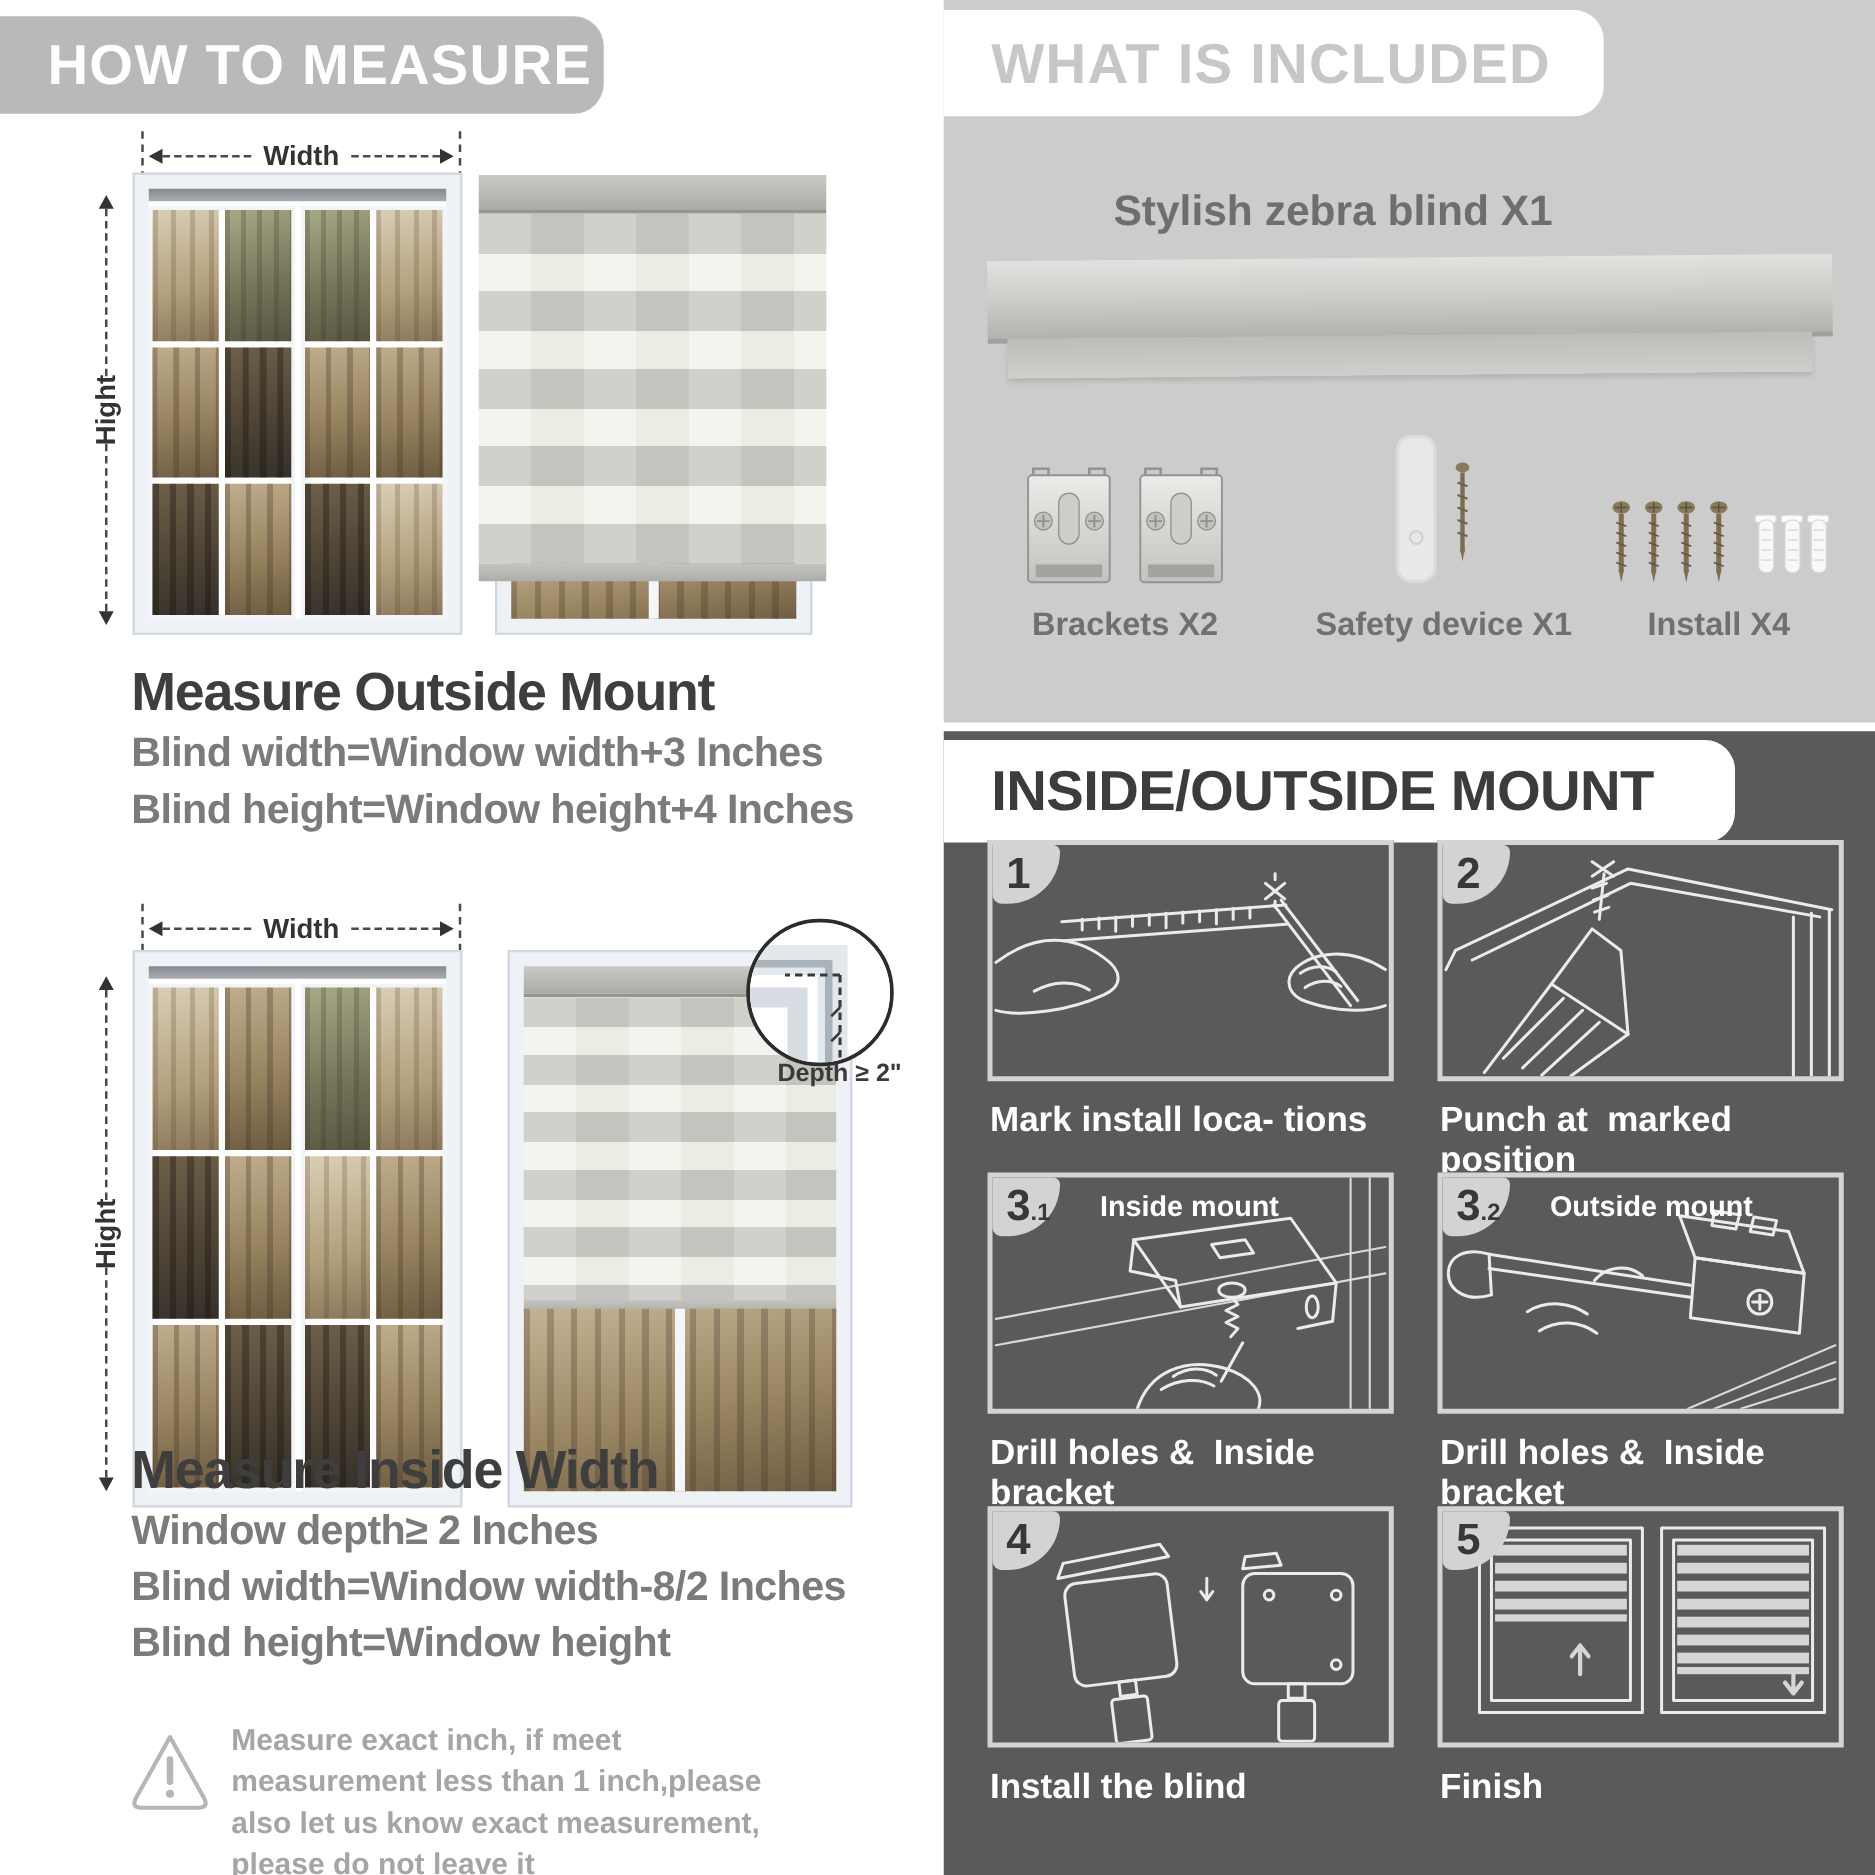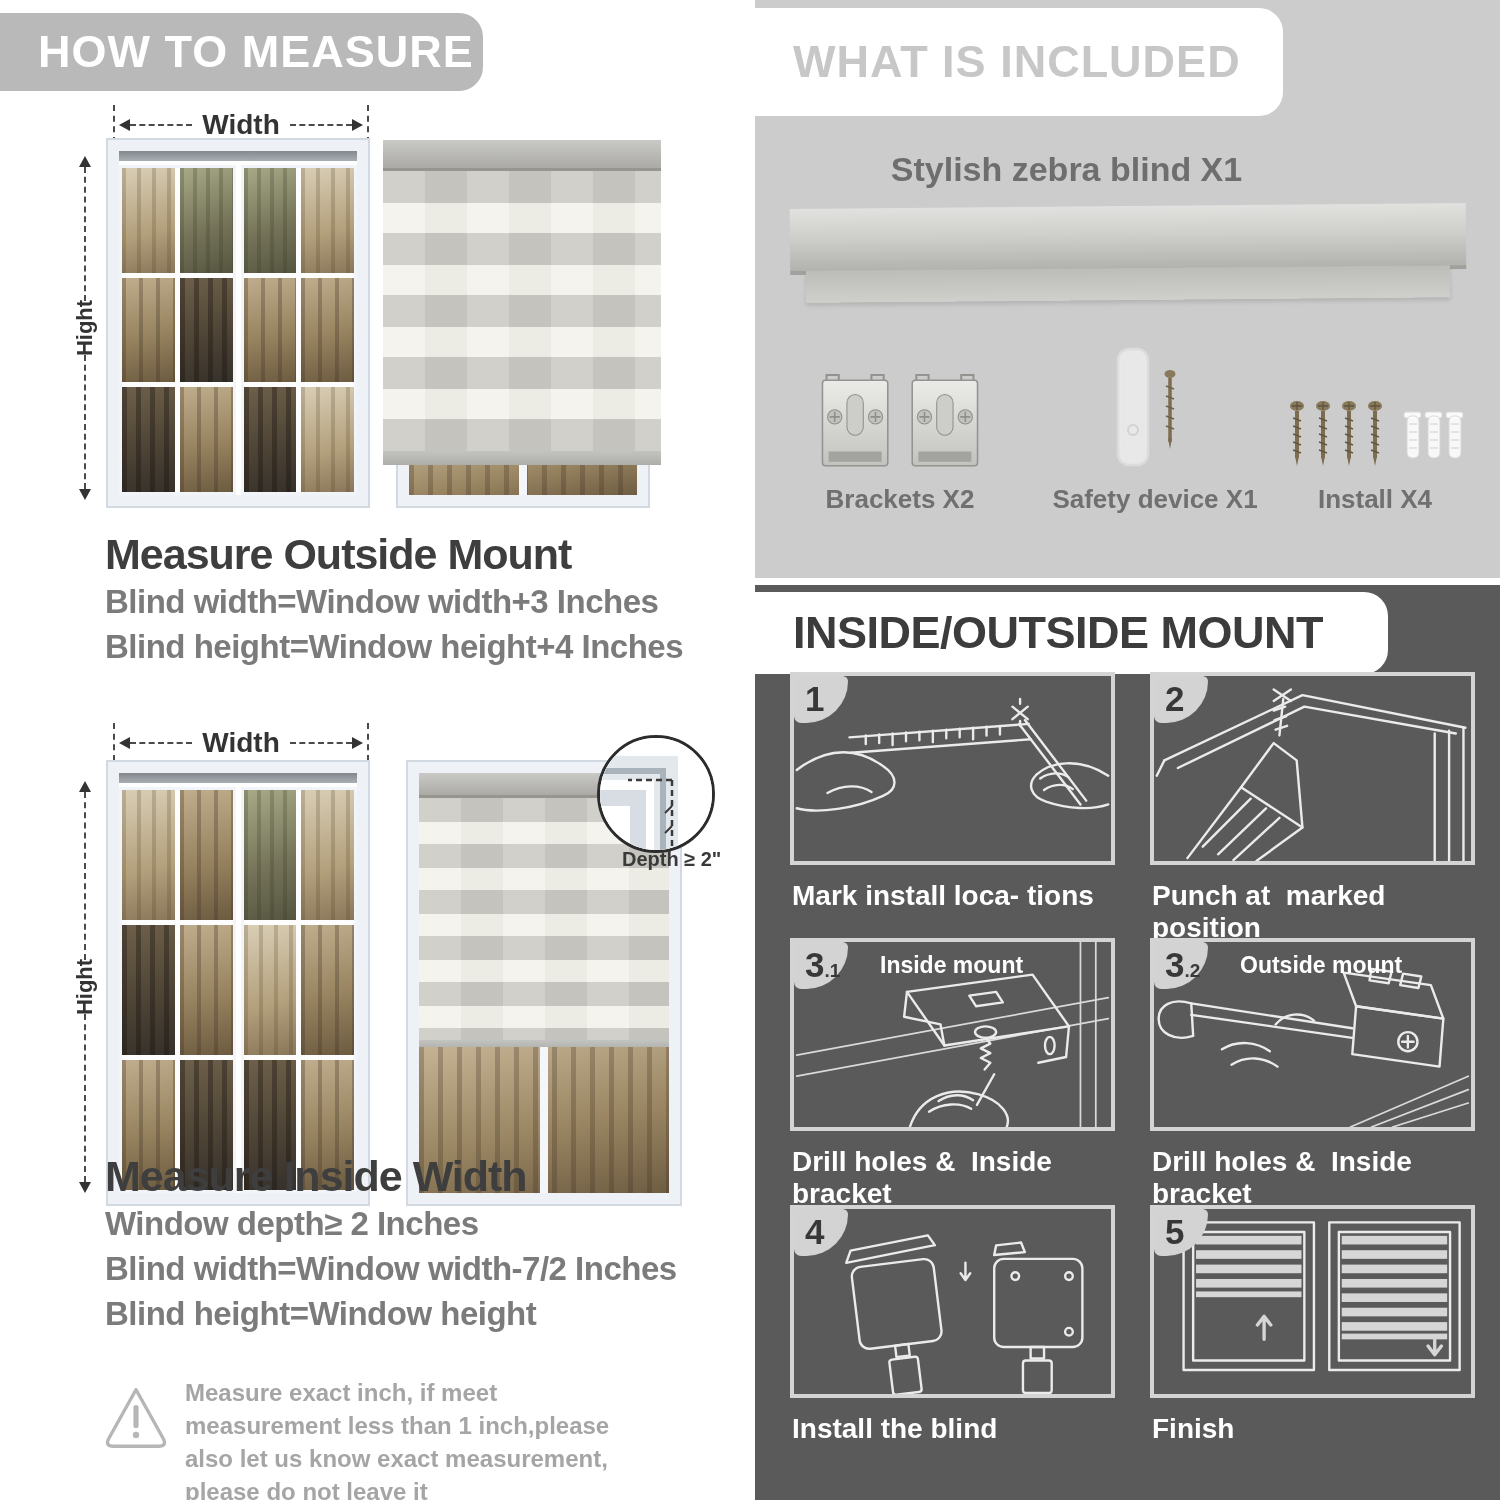--- a/index.html
+++ b/index.html
@@ -13,21 +13,21 @@
   .headbar.gray{background:#b9b9b9;color:#ffffff;}
   .headbar.white-on-light{background:#ffffff;color:#c7c7c7;}
   .headbar.white-on-dark{background:#ffffff;color:#3c3c3c;letter-spacing:-0.5px;}
 
   .h2{position:absolute;font-weight:700;font-size:43px;color:#3e3e3e;letter-spacing:-1px;}
   .mline{position:absolute;font-weight:700;font-size:33px;color:#7b7b7b;letter-spacing:-0.5px;}
 
   
   .harrow{position:absolute;display:flex;align-items:center;height:24px;}
   .harrow .dash{flex:1;border-top:2px dashed #4a4a4a;height:0;}
-  .harrow .lbl{font-size:28px;font-weight:700;color:#333;padding:0 10px;white-space:nowrap;}
+  .harrow .lbl{font-size:22px;font-weight:700;color:#333;padding:0 10px;white-space:nowrap;}
   .tri{width:0;height:0;border:6px solid transparent;}
   .tri.left{border-right:11px solid #333;}
   .tri.right{border-left:11px solid #333;}
   .tri.up{border-bottom:11px solid #333;}
   .tri.down{border-top:11px solid #333;}
   .harrow .ext{position:absolute;top:-8px;height:38px;border-left:2px dashed #4a4a4a;width:0;}
   .varrow{position:absolute;display:flex;flex-direction:column;align-items:center;width:26px;}
   .varrow .dash{flex:1;border-left:2px dashed #4a4a4a;width:0;}
   .varrow .lbl{font-size:22px;font-weight:700;color:#333;transform:rotate(-90deg);padding:14px 0;white-space:nowrap;}
 
@@ -211,33 +211,33 @@
       <path d="M0,33 h63 v79" stroke="#aab2ba" stroke-width="6" fill="none"></path>
       <path d="M0,60 h38 v52" stroke="#d7dde3" stroke-width="16" fill="none"></path>
       <path d="M72,42 v70 M72,42 h-44" stroke="#3a3a3a" stroke-width="2.5" stroke-dasharray="6 4" fill="none"></path>
       <path d="M72,68 l-7,7 M72,88 l-7,7" stroke="#3a3a3a" stroke-width="2" fill="none"></path>
     </svg>
   </div>
   <div class="depth-lbl" style="left:622px;top:848px;">Depth ≥ 2"</div>
 
   <div class="h2" style="left:105px;top:1152px;">Measure Inside Width</div>
   <div class="mline" style="left:105px;top:1205px;">Window depth≥ 2 Inches</div>
-  <div class="mline" style="left:105px;top:1250px;">Blind width=Window width-7/2 Inches</div>
+  <div class="mline" style="left:105px;top:1250px;">Blind width=Window width-8/2 Inches</div>
   <div class="mline" style="left:105px;top:1295px;">Blind height=Window height</div>
 
   <svg class="abs" style="left:103px;top:1382px;width:66px;height:70px;" viewBox="0 0 70 70">
     <path d="M35,6 L64,58 Q68,66 59,66 L11,66 Q2,66 6,58 Z" fill="none" stroke="#b6b6b6" stroke-width="3.5" stroke-linejoin="round"></path>
     <path d="M35,25 v19" stroke="#b6b6b6" stroke-width="5.5" stroke-linecap="round"></path>
     <circle cx="35" cy="54" r="3.4" fill="#b6b6b6"></circle>
   </svg>
   <div class="warn-text" style="left:185px;top:1376px;">Measure exact inch, if meet measurement less than 1 inch,please also let us know exact measurement, please do not leave it</div>
 
   <div class="panel-light"></div>
 
-  <div class="headbar white-on-light" style="left:755px;top:8px;width:528px;height:108px;">
+  <div class="headbar white-on-light" style="left:755px;top:8px;width:528px;height:85px;">
     <span>WHAT IS INCLUDED</span>
   </div>
 
   <div class="prodlabel" style="top:150px;">Stylish zebra blind X1</div>
 
   <div class="rail-main" style="left:790px;top:206px;width:676px;height:62px;"></div>
   <div class="rail-lip" style="left:806px;top:268px;width:644px;height:32px;"></div>
 
   <svg class="abs" style="left:815px;top:372px;width:170px;height:102px;" viewBox="0 0 160 100">
     <defs>

